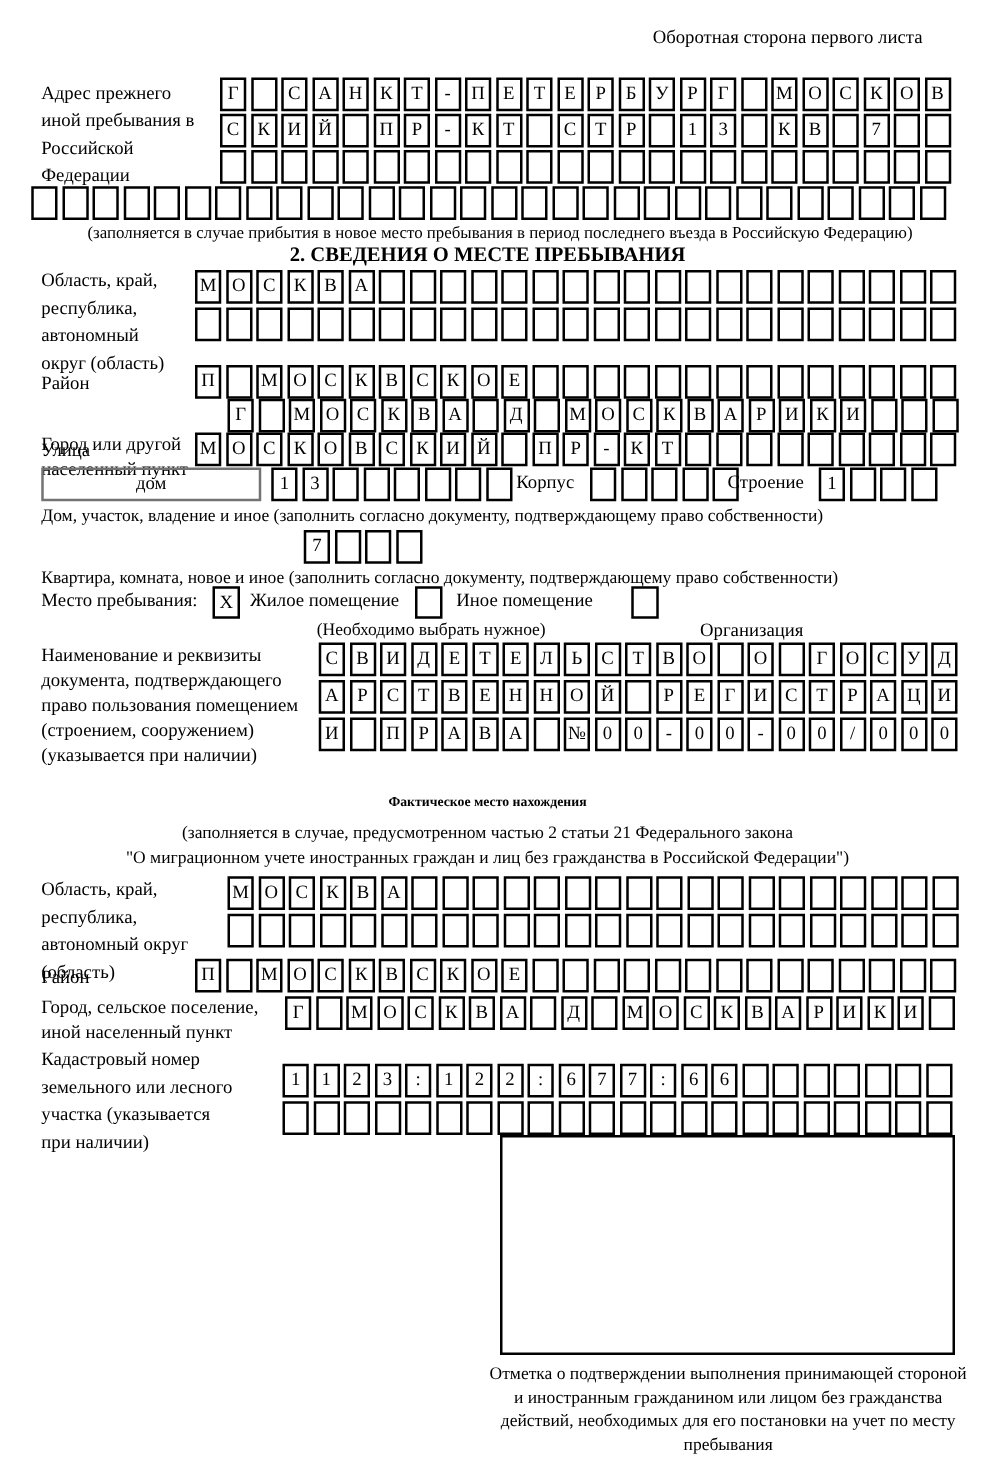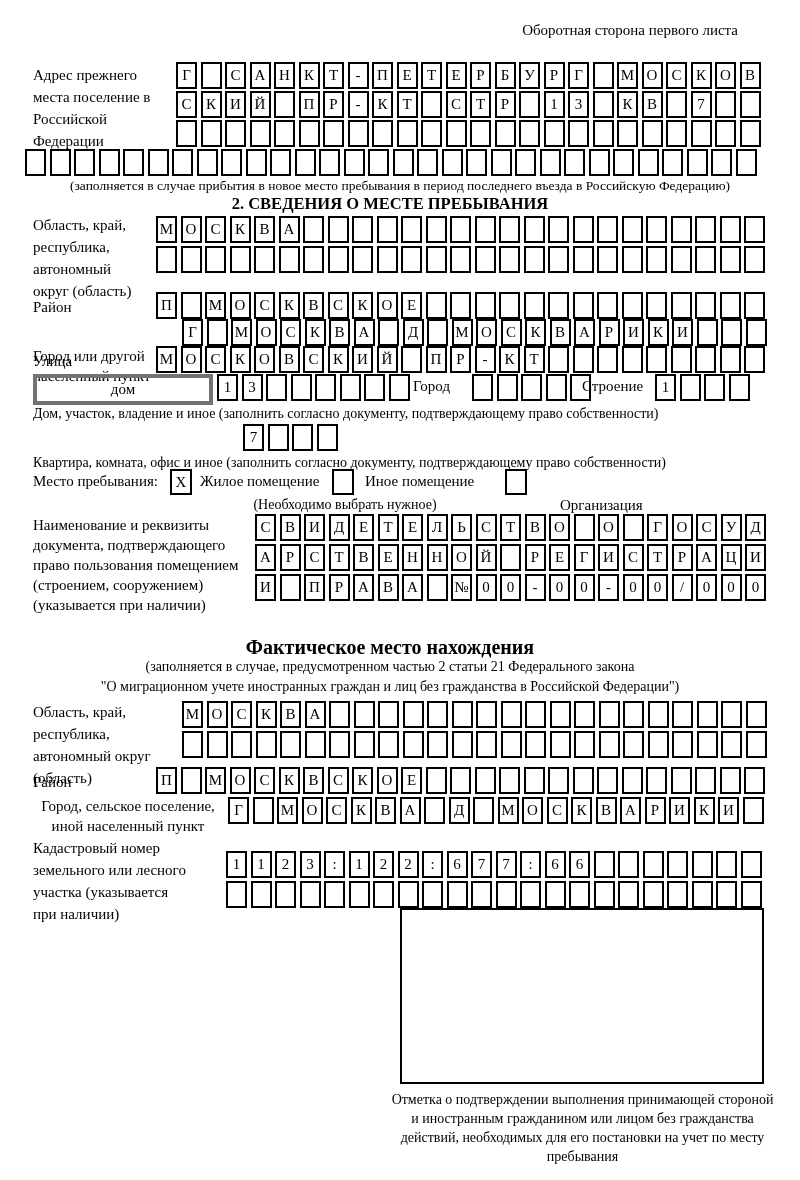--- a/index.html
+++ b/index.html
@@ -13,37 +13,37 @@
   .cells { position:absolute; display:flex; }
   .cell {
     flex:0 0 auto; width:17px; height:23px; border:2px solid #000;
     margin-right:3.5px; font-size:15px; line-height:23px; text-align:center;
     font-family:"Liberation Serif","DejaVu Serif",serif;
   }
   .caption { position:absolute; font-size:13.5px; }
   .center { text-align:center; }
   .bold { font-weight:bold; }
   .wbox {
-    position:absolute; height:23px; border:4px solid #737373; font-size:15px;
+    position:absolute; height:23px; border:2px solid #737373; font-size:15px;
     line-height:23px; text-align:center;
   }
   .checkbox {
     position:absolute; width:18px; height:22px; border:2px solid #000;
     font-size:15px; line-height:22px; text-align:center;
   }
   .stamp { position:absolute; border:2px solid #000; background:#fff; }
 </style>
 </head>
 <body>
 
 <div class="page">
 
   <div class="abs" style="top:22px; right:62px; font-size:15px;">Оборотная сторона первого листа</div>
 
-  <div class="label" style="left:33px; top:64px; width:125px;">Адрес прежнего места поселение в Российской Федерации</div>
+  <div class="label" style="left:33px; top:64px; width:125px;">Адрес прежнего иной пребывания в Российской Федерации</div>
   <div class="cells" style="left:176px; top:62px;">
       <span class="cell">Г</span>
       <span class="cell"></span>
       <span class="cell">С</span>
       <span class="cell">А</span>
       <span class="cell">Н</span>
       <span class="cell">К</span>
       <span class="cell">Т</span>
       <span class="cell">-</span>
       <span class="cell">П</span>
@@ -297,21 +297,21 @@
   <div class="cells" style="left:217px; top:374px;">
       <span class="cell">1</span>
       <span class="cell">3</span>
       <span class="cell"></span>
       <span class="cell"></span>
       <span class="cell"></span>
       <span class="cell"></span>
       <span class="cell"></span>
       <span class="cell"></span>
     </div>
-  <div class="abs" style="left:413px; top:378px; font-size:15px;">Город</div>
+  <div class="abs" style="left:413px; top:378px; font-size:15px;">Корпус</div>
   <div class="cells" style="left:472px; top:374px;">
       <span class="cell"></span>
       <span class="cell"></span>
       <span class="cell"></span>
       <span class="cell"></span>
       <span class="cell"></span>
     </div>
   <div class="abs" style="left:582px; top:378px; font-size:15px;">Строение</div>
   <div class="cells" style="left:655px; top:374px;">
       <span class="cell">1</span>
@@ -320,21 +320,21 @@
       <span class="cell"></span>
     </div>
   <div class="caption" style="left:33px; top:406px; font-size:14px;">Дом, участок, владение и иное (заполнить согласно документу, подтверждающему право собственности)</div>
 
   <div class="cells" style="left:243px; top:424px;">
       <span class="cell">7</span>
       <span class="cell"></span>
       <span class="cell"></span>
       <span class="cell"></span>
     </div>
-  <div class="caption" style="left:33px; top:455px; font-size:14px;">Квартира, комната, офис и иное (заполнить согласно документу, подтверждающему право собственности)</div>
+  <div class="caption" style="left:33px; top:455px; font-size:14px;">Квартира, комната, новое и иное (заполнить согласно документу, подтверждающему право собственности)</div>
 
   <div class="abs" style="left:33px; top:473px; font-size:15px;">Место пребывания:</div>
   <div class="checkbox" style="left:170px; top:469px;">X</div>
   <div class="abs" style="left:200px; top:473px; font-size:15px;">Жилое помещение</div>
   <div class="checkbox" style="left:332px; top:469px;"></div>
   <div class="abs" style="left:365px; top:473px; font-size:15px;">Иное помещение</div>
   <div class="checkbox" style="left:505px; top:469px;"></div>
   <div class="abs" style="left:560px; top:473px; font-size:15px;margin-top:24px;">Организация</div>
   <div class="caption center" style="left:190px; top:497px; width:310px; font-size:14px;">(Необходимо выбрать нужное)</div>
 
@@ -402,21 +402,21 @@
       <span class="cell">0</span>
       <span class="cell">-</span>
       <span class="cell">0</span>
       <span class="cell">0</span>
       <span class="cell">/</span>
       <span class="cell">0</span>
       <span class="cell">0</span>
       <span class="cell">0</span>
     </div>
 
-  <div class="abs bold center" style="left:0; top:636px; width:780px; font-size:20px;">Фактическое место нахождения</div>
+  <div class="abs bold center" style="left:0; top:636px; width:780px; font-size:11px;">Фактическое место нахождения</div>
   <div class="caption center" style="left:0; top:659px; width:780px; font-size:14px;">(заполняется в случае, предусмотренном частью 2 статьи 21 Федерального закона</div>
   <div class="caption center" style="left:0; top:679px; width:780px; font-size:14px;">"О миграционном учете иностранных граждан и лиц без гражданства в Российской Федерации")</div>
 
   <div class="label" style="left:33px; top:701px; width:132px;">Область, край, республика, автономный округ (область)</div>
   <div class="cells" style="left:182px; top:701px;">
       <span class="cell">М</span>
       <span class="cell">О</span>
       <span class="cell">С</span>
       <span class="cell">К</span>
       <span class="cell">В</span>
@@ -489,21 +489,21 @@
       <span class="cell"></span>
       <span class="cell"></span>
       <span class="cell"></span>
       <span class="cell"></span>
       <span class="cell"></span>
       <span class="cell"></span>
       <span class="cell"></span>
       <span class="cell"></span>
     </div>
 
-  <div class="label lh20" style="left:33px; top:796px; width:190px;text-align:center;">Город, сельское поселение, иной населенный пункт</div>
+  <div class="label lh20" style="left:33px; top:796px; width:190px;">Город, сельское поселение, иной населенный пункт</div>
   <div class="cells" style="left:228px; top:797px;">
       <span class="cell">Г</span>
       <span class="cell"></span>
       <span class="cell">М</span>
       <span class="cell">О</span>
       <span class="cell">С</span>
       <span class="cell">К</span>
       <span class="cell">В</span>
       <span class="cell">А</span>
       <span class="cell"></span>

